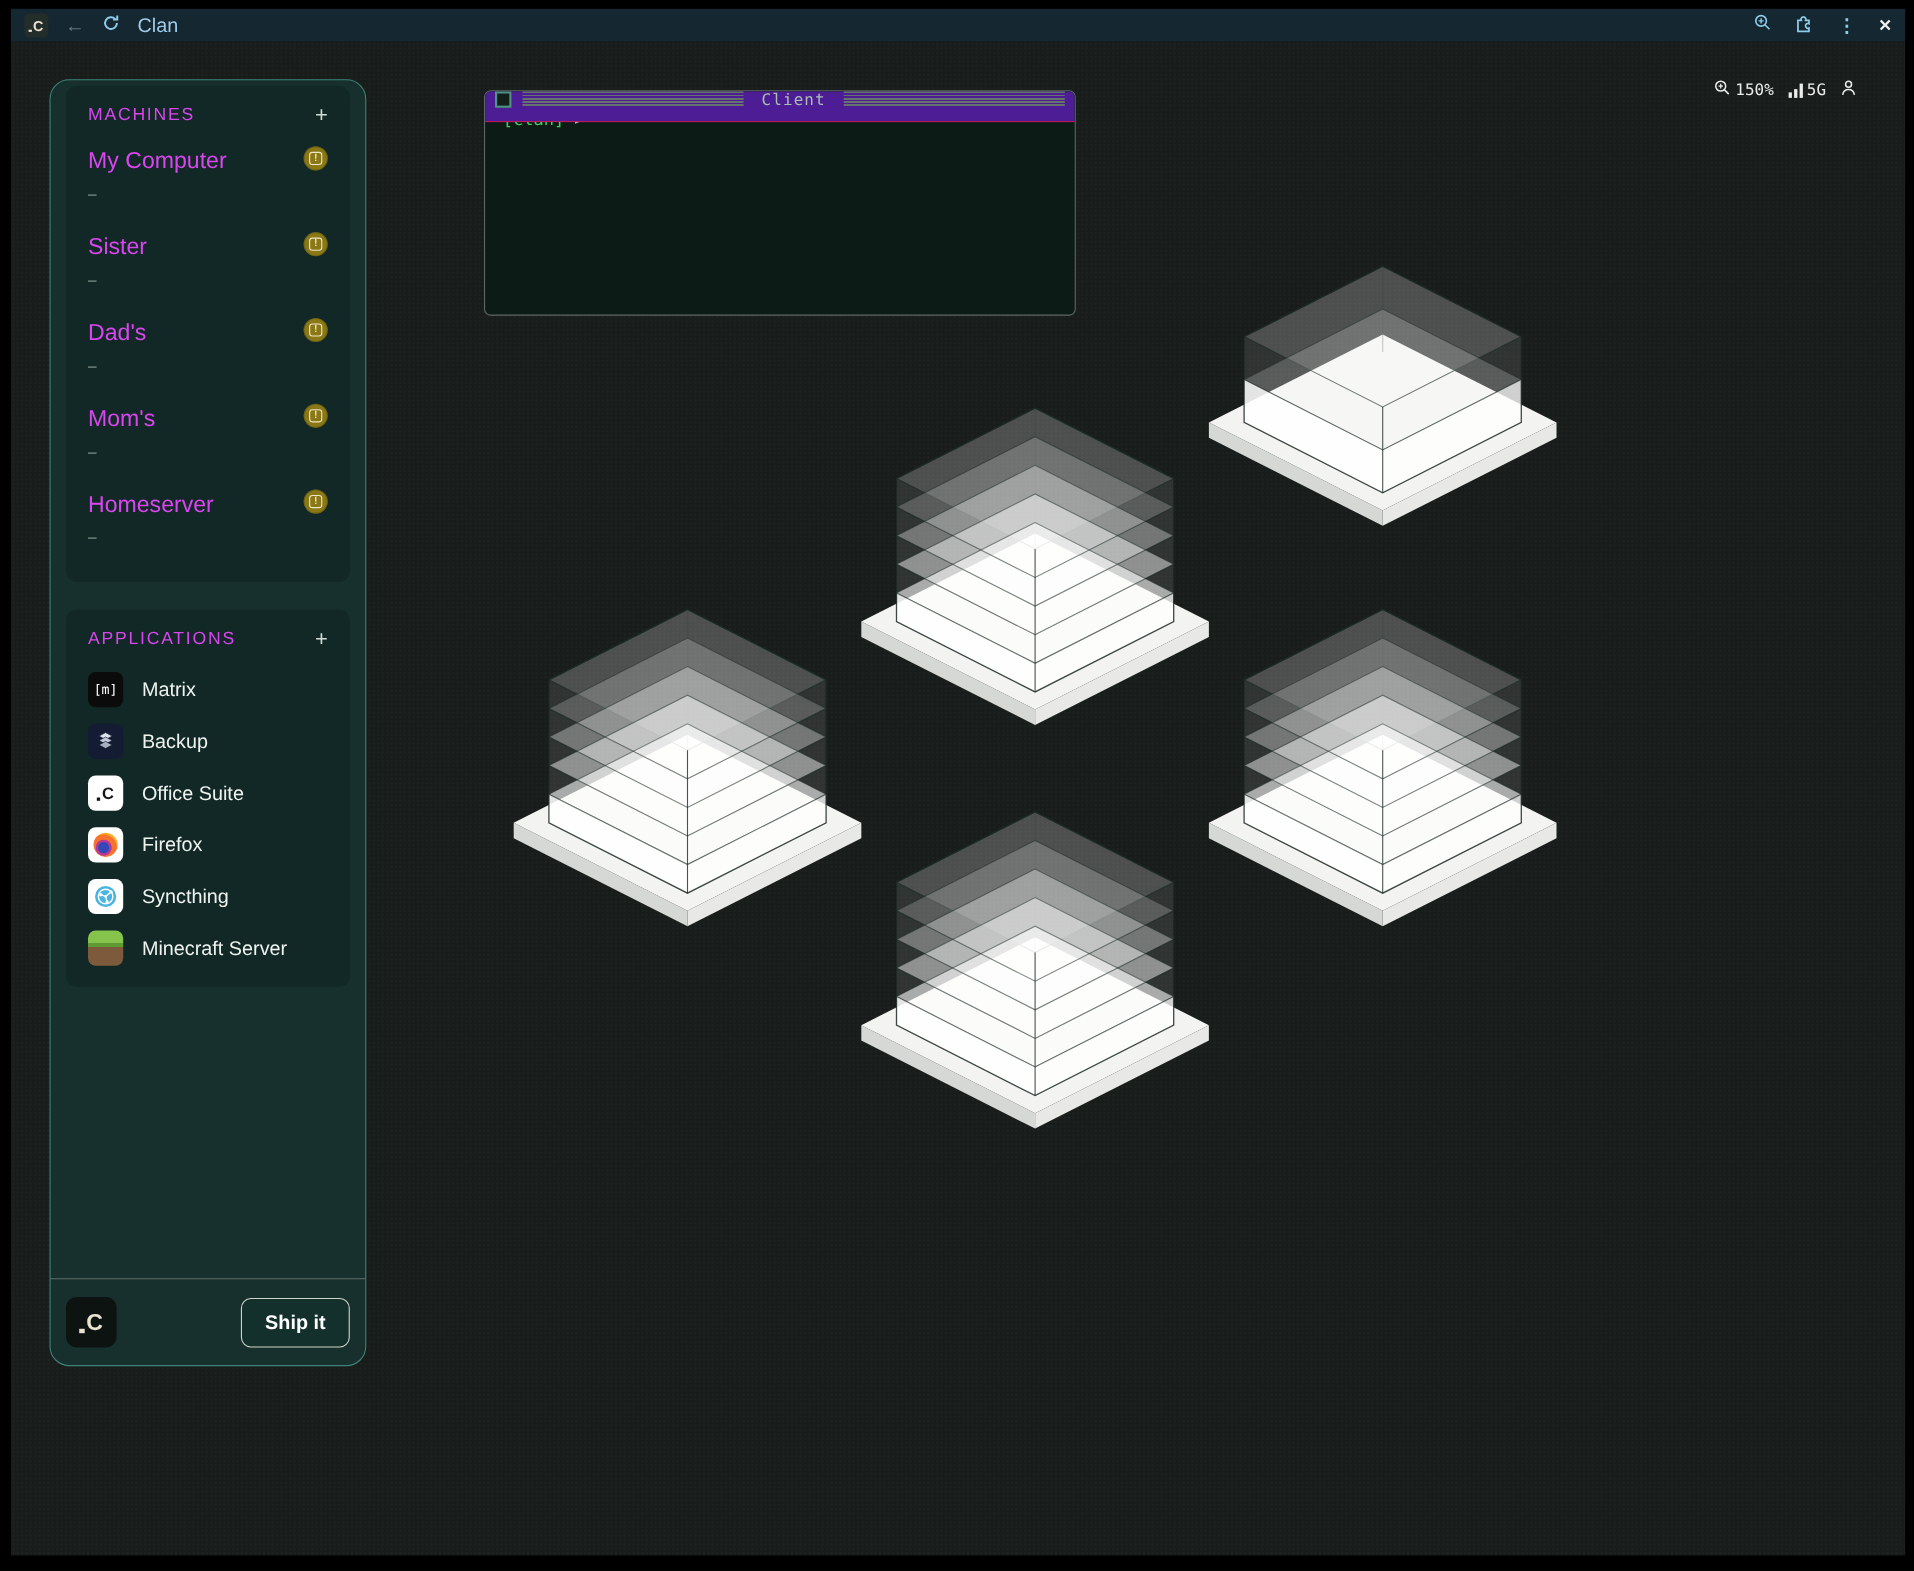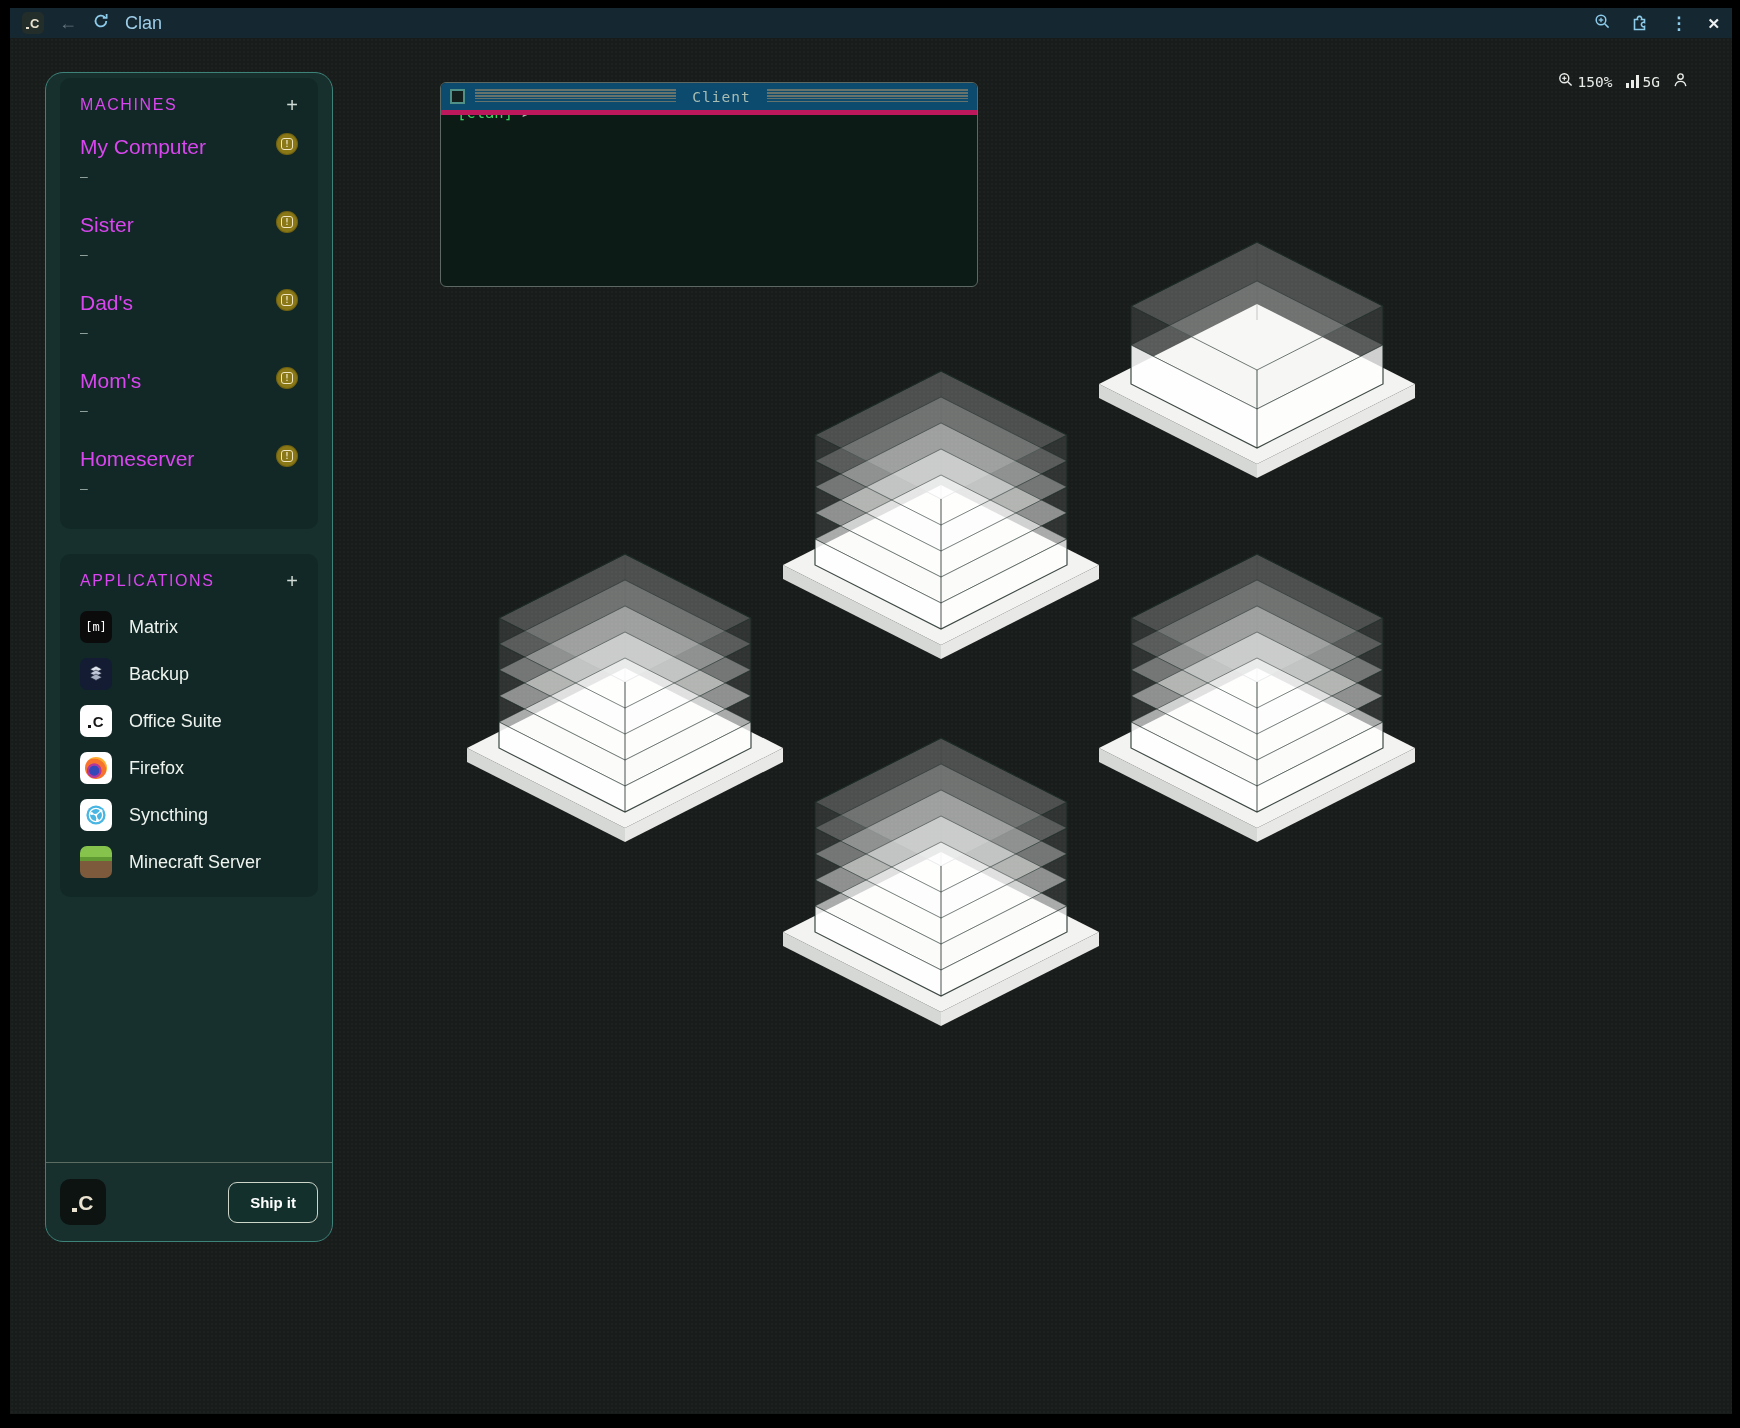--- a/index.html
+++ b/index.html
@@ -33,22 +33,22 @@
   .sig i:nth-child(1){height:5px}.sig i:nth-child(2){height:8px}.sig i:nth-child(3){height:13px}
 
   
   .canvas{position:absolute;inset:0;z-index:1}
   .tower{position:absolute}
   .tower svg{display:block}
 
   
   .terminal{position:absolute;left:430px;top:44px;width:538px;height:205px;background:#0c1b16;
             border:1px solid #5d6862;border-radius:6px;overflow:hidden;box-sizing:border-box;z-index:5}
-  .term-bar{height:27px;background:#0c4a6e;border-bottom:5px solid #be185d;display:flex;
-            align-items:center;gap:10px;padding:0 9px}
+  .term-bar{height:27px;background:#4c1d95;border-bottom:1px solid #be185d;display:flex;
+            gap:10px;padding:0 9px}
   .term-box{width:15px;height:15px;border:2px solid #4f9187;background:#141f1c;flex:0 0 auto;box-sizing:border-box}
   .term-stripes{flex:1;height:15px;background:repeating-linear-gradient(to bottom,#66736d 0 1.6px,transparent 1.6px 2.95px)}
   .term-title{color:#a9bdb2;font-family:"DejaVu Sans Mono",monospace;font-size:14.5px;letter-spacing:1px;padding:0 6px}
   .term-body{padding:0 16px;overflow:hidden;height:calc(100% - 27px)}
   .msg{display:flex;margin-top:12px;font-family:"DejaVu Sans Mono",monospace;font-size:15.5px;line-height:1.45}
   .msg:first-child{margin-top:-13px}
   .msg .prompt{color:#3ed162;flex:0 0 auto}
   .msg .sep{color:#b4beb4;flex:0 0 auto;padding:0 10px 0 9px}
   .msg .lines{color:#d5dcd4}
 
@@ -78,21 +78,21 @@
   .tile-mc{background:linear-gradient(to bottom,#86c34c 0 34%,#5f9a33 34% 46%,#7d5a3c 46% 100%)}
   .ff-globe{width:22px;height:22px;border-radius:50%;
             background:radial-gradient(circle at 42% 62%,#3548b8 0 25%,#b5399b 29% 37%,#f7722c 41% 62%,#ffac2e 66% 100%)}
   .app-label{font-size:18px;color:#eef3ee}
   .sb-spacer{flex:1}
   .sb-footer{border-top:1px solid rgba(200,200,180,.4);padding:16px 14px;display:flex;align-items:center;
              justify-content:space-between}
   .logo-tile{width:46px;height:46px;border-radius:10px;background:#0c1311;display:grid;place-items:center}
   .logo-tile .clan-c{color:#ebe3d1;font-size:21px}
   .ship-btn{background:#14302d;border:1px solid #cdd5c8;border-radius:9px;color:#fff;font-weight:700;
-            font-size:15px;padding:11px 21px;font-family:inherit;cursor:pointer}
+            font-size:18px;padding:11px 21px;font-family:inherit;cursor:pointer}
 </style>
 </head>
 <body>
 
 <div class="browser-bar">
   <span class="favicon">
       <span class="clan-c">C</span>
     </span>
   <span class="back-arrow">←</span>
   <span>

